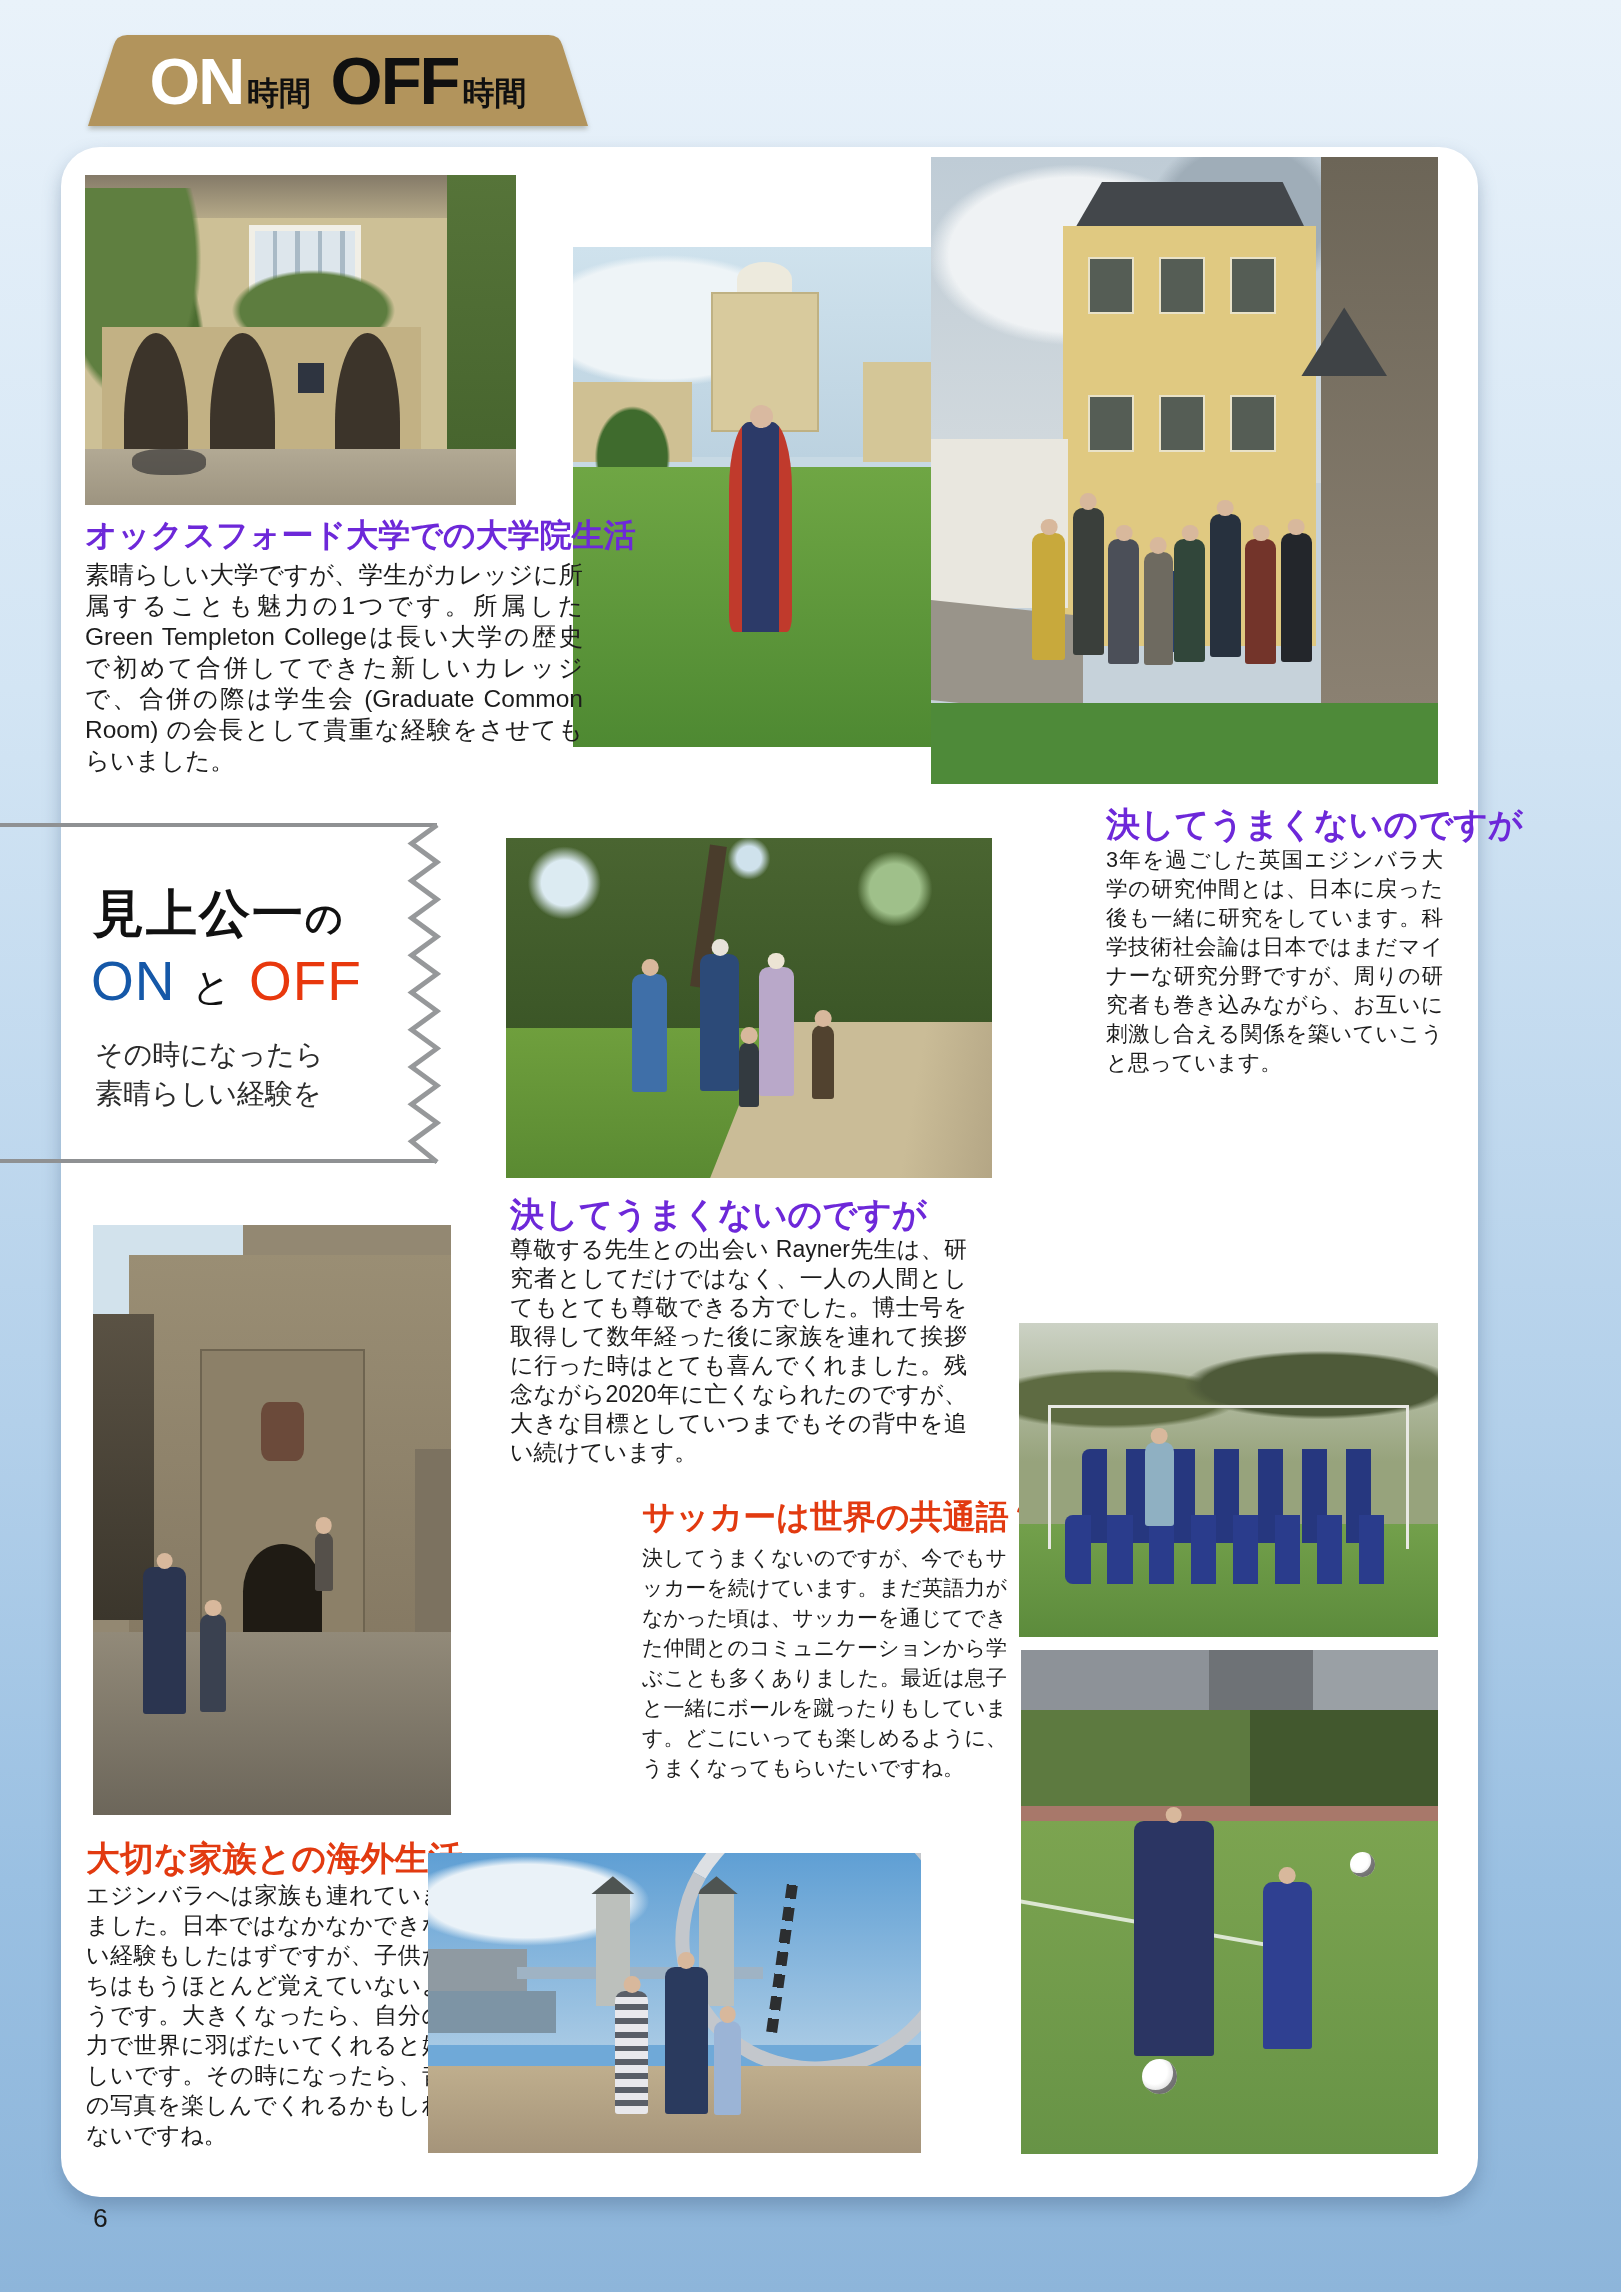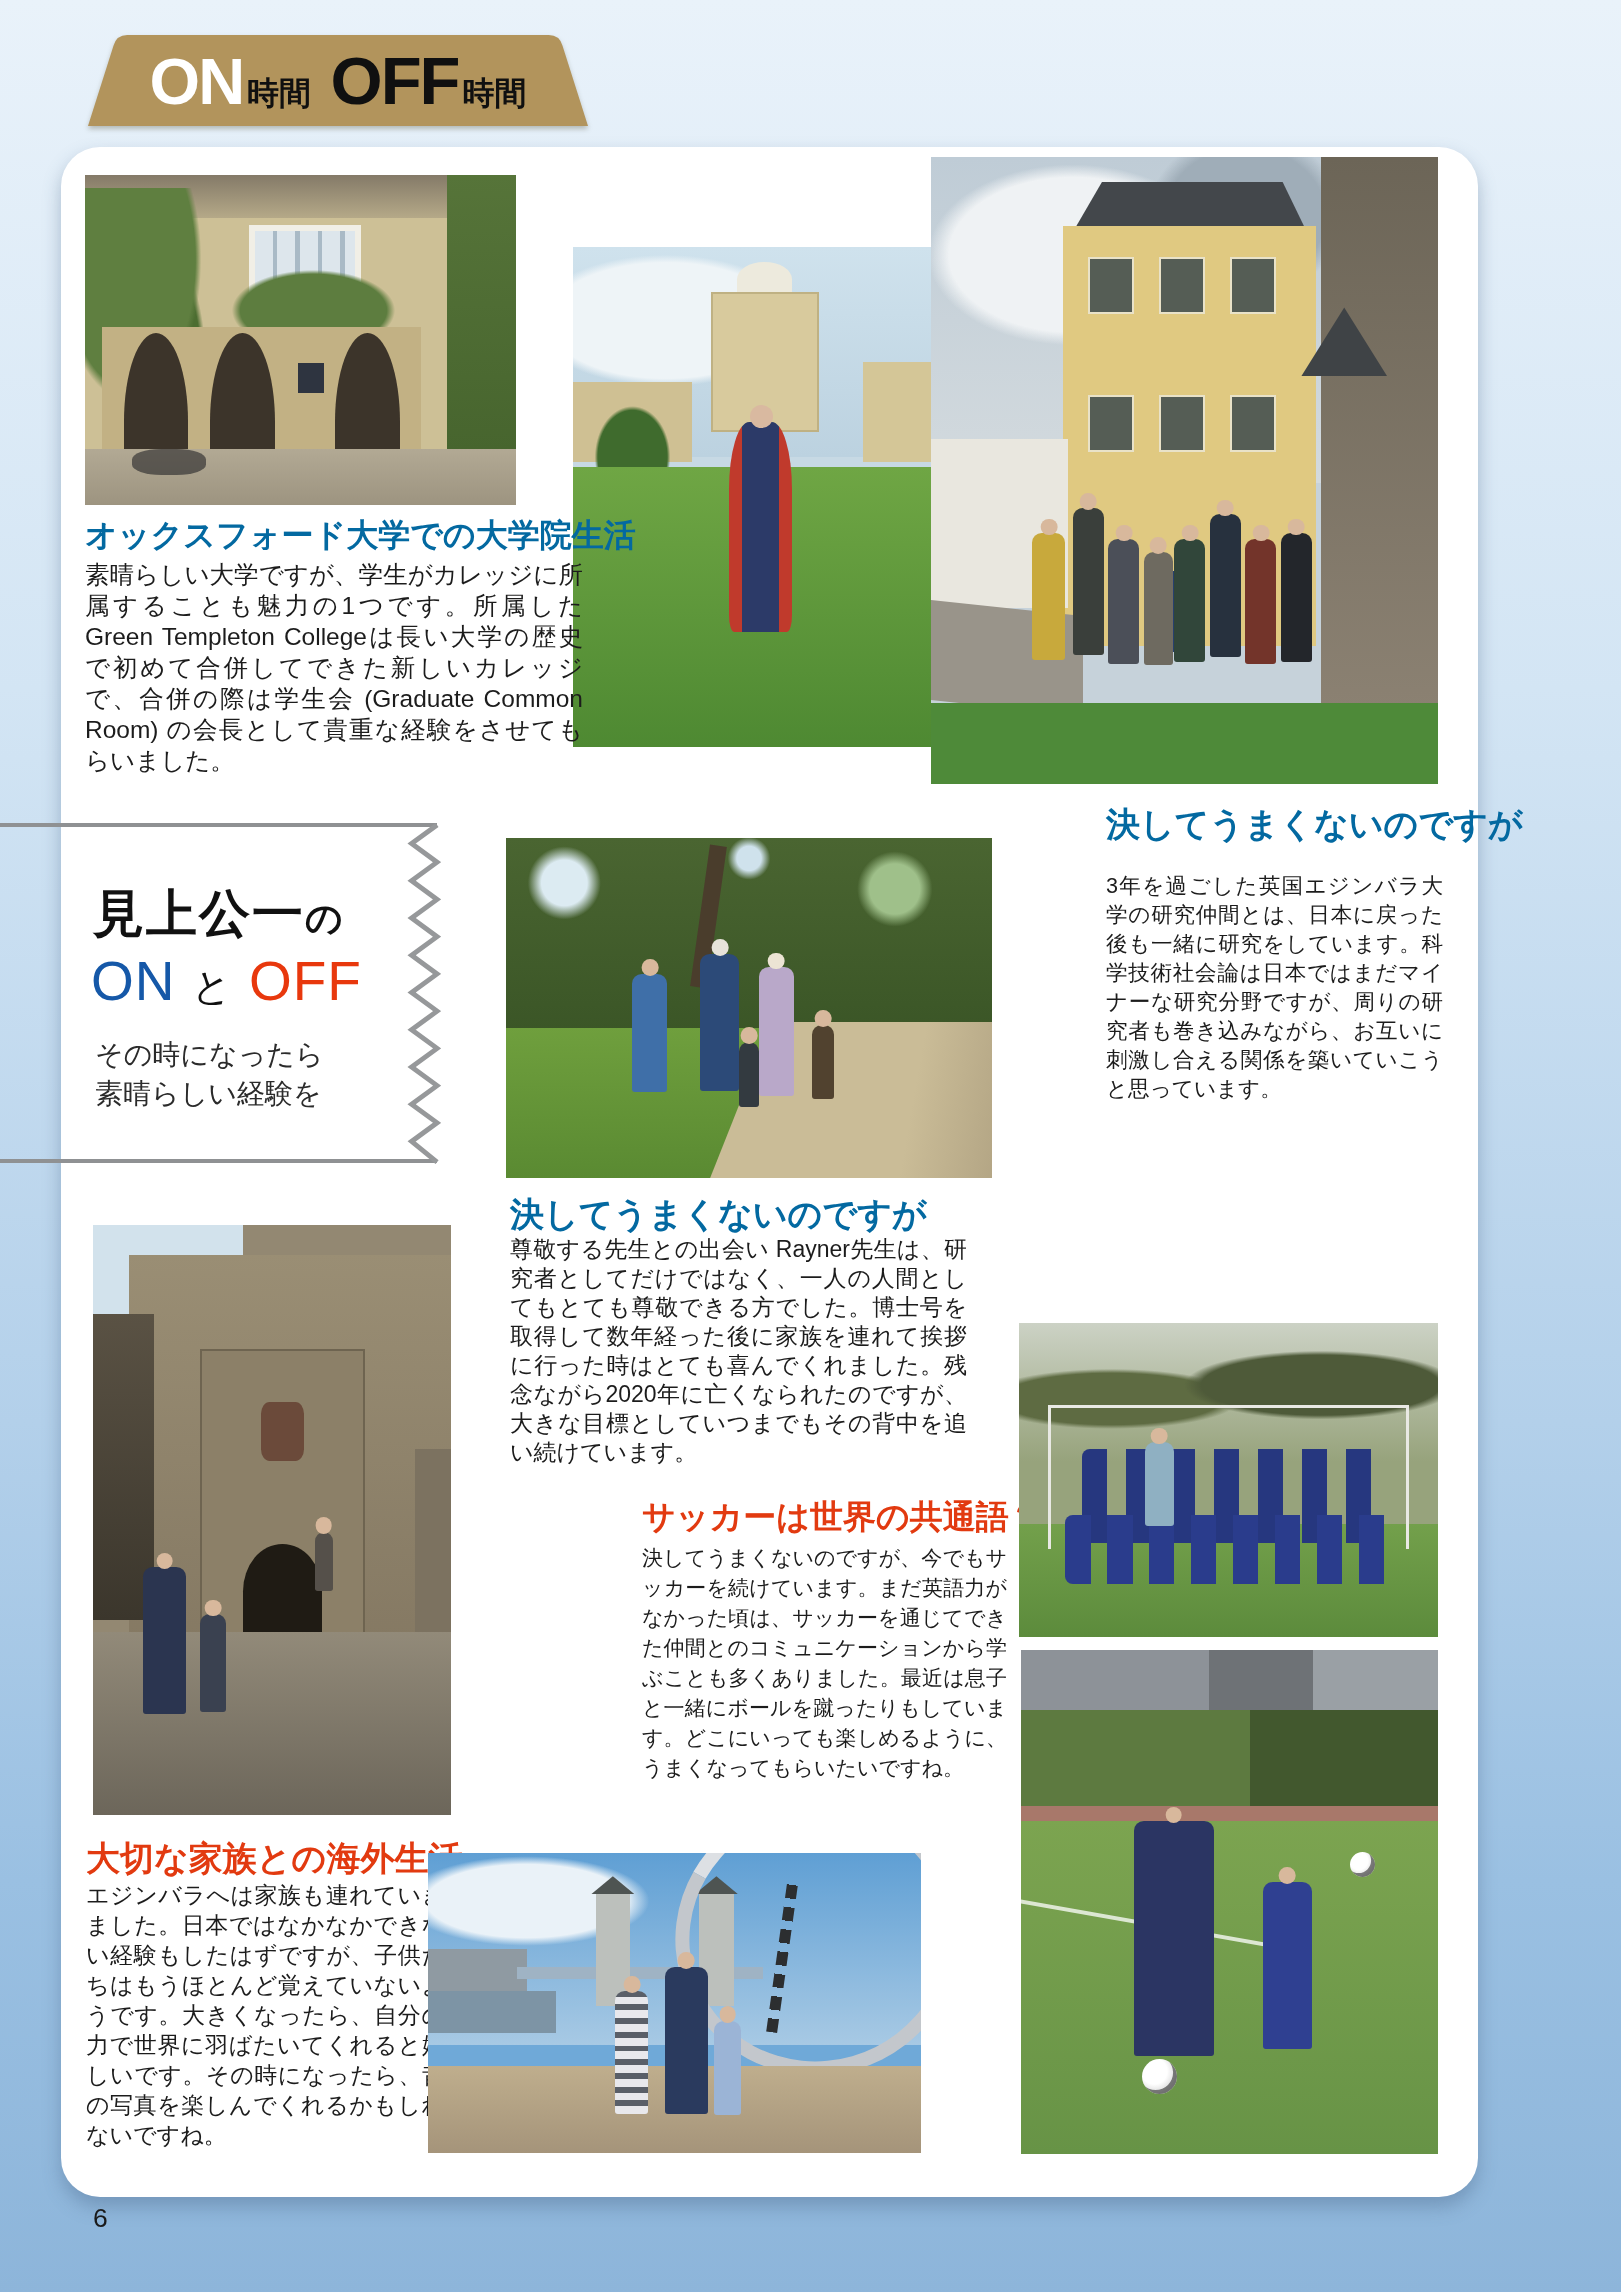--- a/index.html
+++ b/index.html
@@ -22,28 +22,28 @@
            filter:drop-shadow(0 3.9px 2.9px rgba(90,85,60,.35)); }
   .badge svg { position:absolute; inset:0; width:100%; height:100%; }
   .badge-text { position:absolute; inset:0; display:flex; align-items:baseline; justify-content:center;
                 padding-bottom:11.8px; height:100%; line-height:91px; }
   .badge-on  { font-size:65px; font-weight:700; color:#ffffff; letter-spacing:-2px; }
   .badge-off { font-size:67px; font-weight:700; color:#101010; letter-spacing:-2px; margin-left:19.6px; }
   .badge-jikan { font-size:32px; font-weight:700; color:#101010; margin-left:3.9px; }
 
   
   .sec-title { position:absolute; font-weight:700; white-space:nowrap; }
-  .blue { color:#0369a1; }
+  .blue { color:#6d28d9; }
   .red  { color:#e23a10; }
   .body-txt { position:absolute; color:#1c1c1c; text-align:justify; }
 
   #t-oxford   { left:85px;  top:514px;  font-size:32px; }
   #b-oxford   { left:85px;  top:559px;  width:498px; font-size:24.5px; line-height:31px; }
   #t-overseas { left:1106px; top:802px;  font-size:34px; }
-  #b-overseas { left:1106px; top:871px;  width:337px; font-size:21.6px; line-height:29px; }
+  #b-overseas { left:1106px; top:845px;  width:337px; font-size:21.6px; line-height:29px; }
   #t-mentor   { left:510px; top:1192px; font-size:34px; }
   #b-mentor   { left:510px; top:1235px; width:457px; font-size:23px; line-height:29px; }
   #t-soccer   { left:642px; top:1495px; font-size:33px; }
   #b-soccer   { left:642px; top:1543px; width:365px; font-size:21px; line-height:30px; }
   #t-family   { left:86px;  top:1836px; font-size:34px; }
   #b-family   { left:86px;  top:1880px; width:359px; font-size:23px; line-height:30px; }
 
   
   .rule { position:absolute; left:0; width:437px; height:3.9px; background:#8f9193; z-index:5; }
   #rule-top { top:823px; } #rule-bot { top:1159px; }

